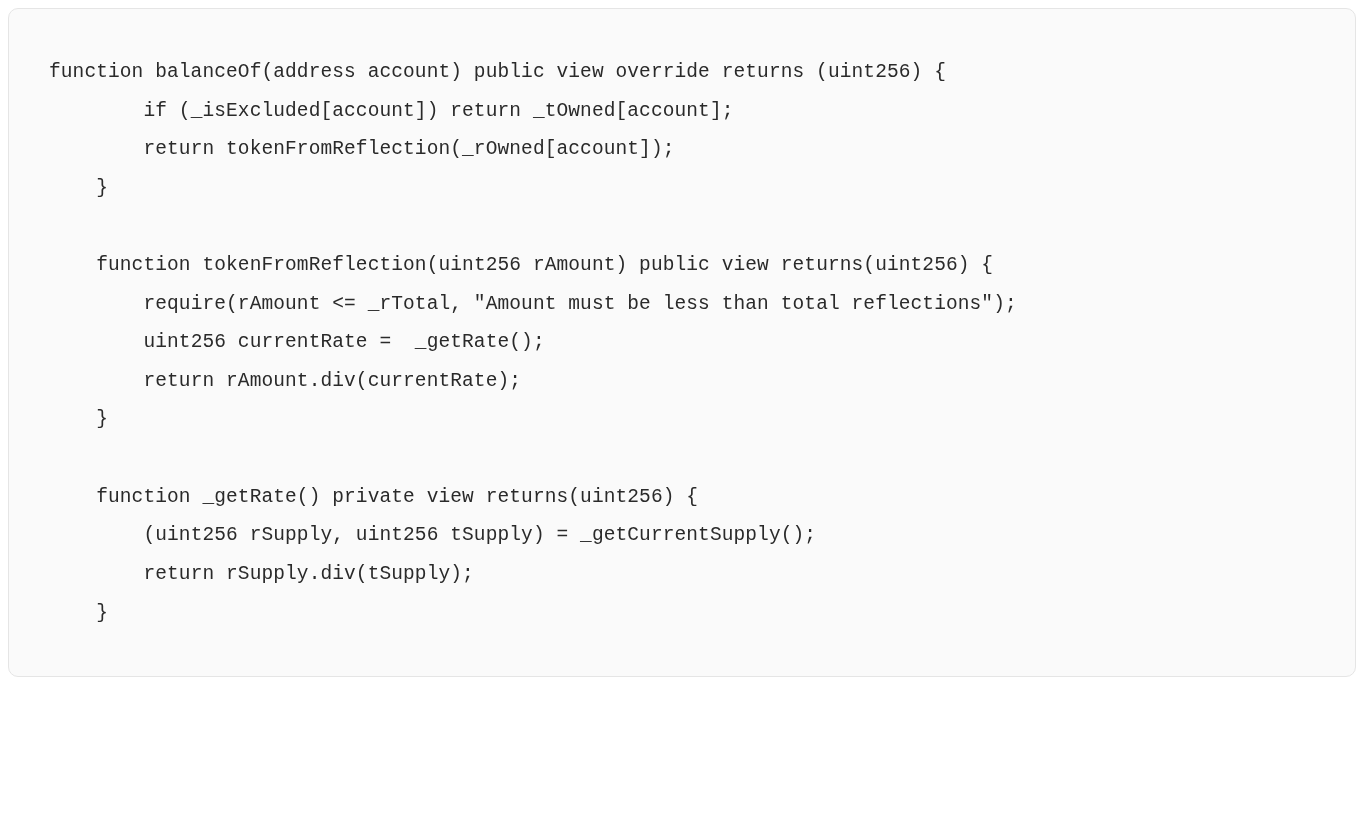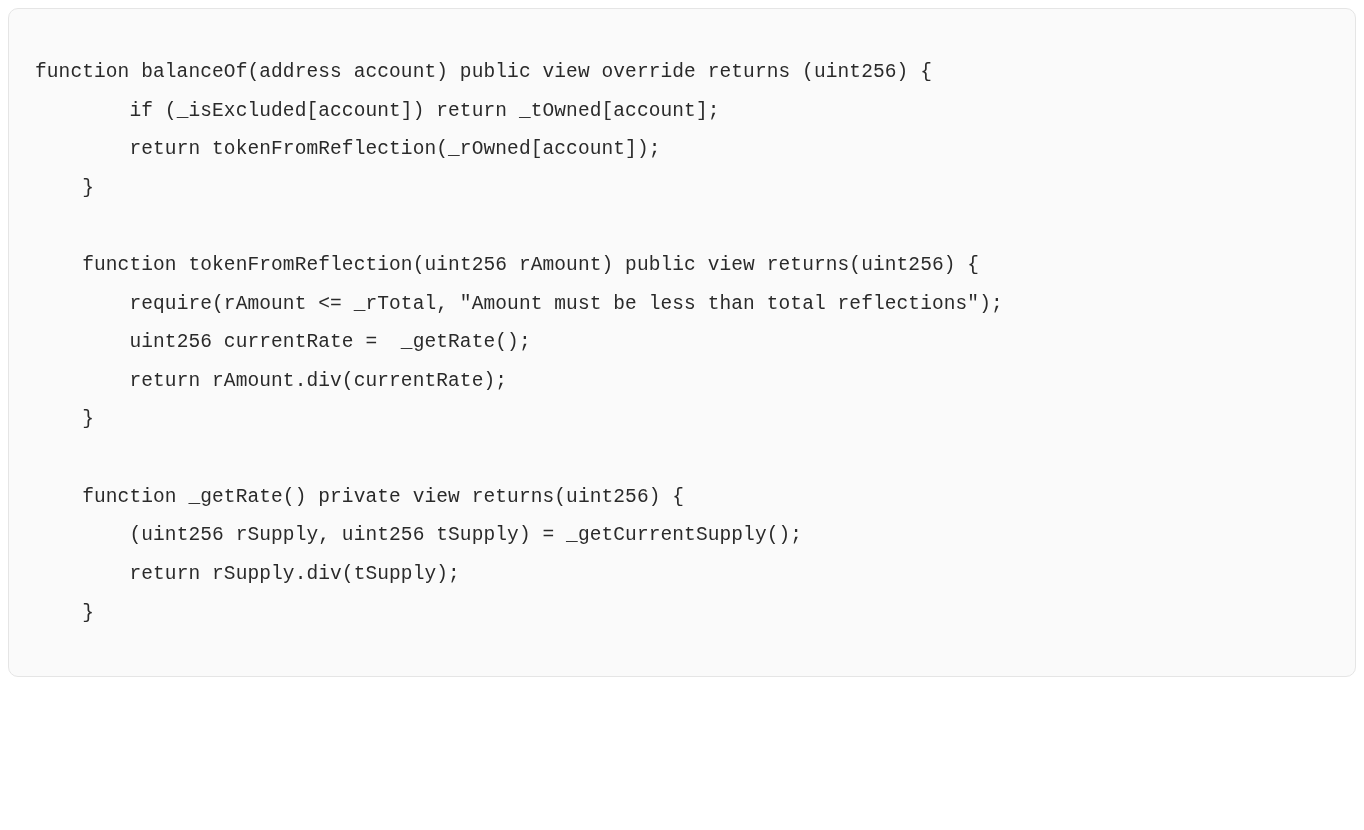--- a/index.html
+++ b/index.html
@@ -9,21 +9,21 @@
     }
     body {
       background: #ffffff;
       padding: 8px;
       font-family: ui-monospace, SFMono-Regular, Menlo, Monaco, Consolas, "Liberation Mono", "Courier New", monospace;
     }
     .code-block {
       background: #fafafa;
       border: 1px solid #e5e5e5;
       border-radius: 10px;
-      padding: 44px 40px 44px 26px;
+      padding: 44px 40px 44px 40px;
       width: 100%;
       overflow-x: auto;
     }
     pre {
       font-family: ui-monospace, SFMono-Regular, Menlo, Monaco, Consolas, "Liberation Mono", "Courier New", monospace;
       font-size: 19.5px;
       line-height: 1.98;
       color: #2a2a2a;
       white-space: pre-wrap;
       word-wrap: break-word;

